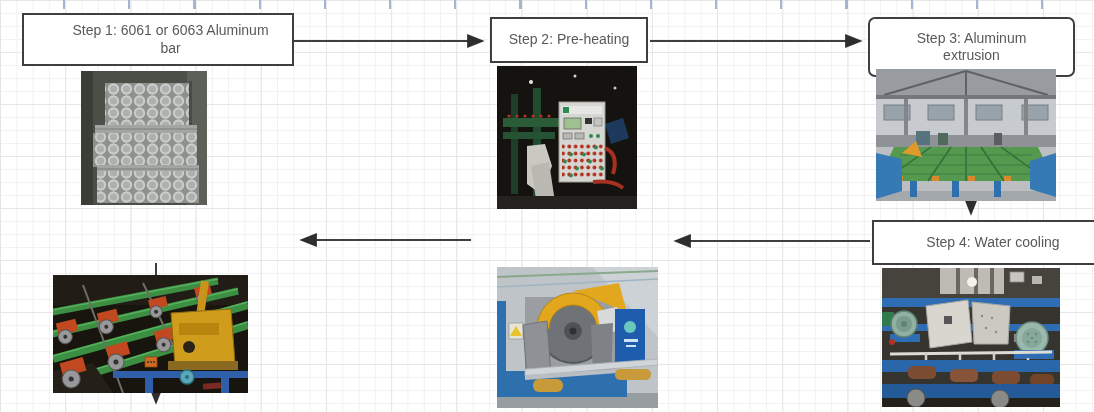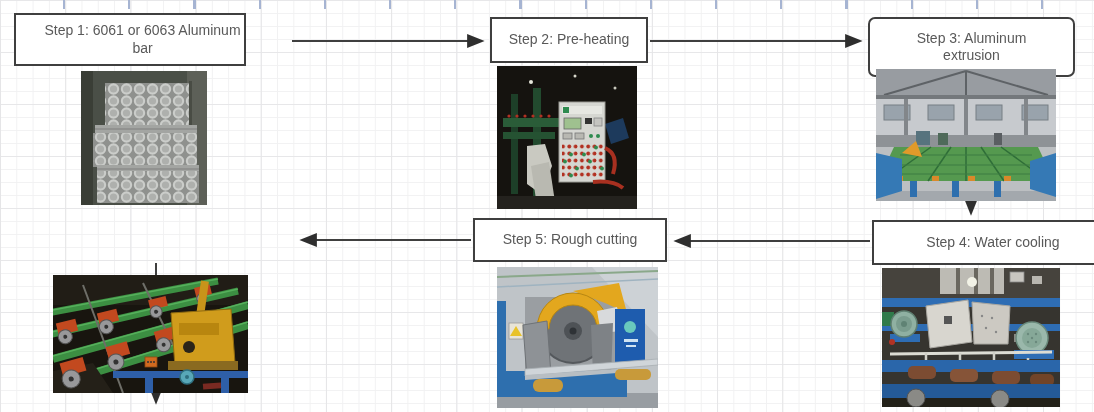--- a/index.html
+++ b/index.html
@@ -17,21 +17,21 @@
     position:absolute;top:0;left:0;width:100%;height:9px;
     background-image:repeating-linear-gradient(to right,transparent 0,transparent 63px,#a6b4d2 63px,#a6b4d2 65.2px);
     pointer-events:none;
   }
   .shape{
     position:absolute;background:#fff;border:2px solid #3f3f3f;box-sizing:border-box;
     display:flex;align-items:center;justify-content:center;text-align:center;
     color:#595959;font-size:14px;line-height:1.25;
   }
   .shape .lbl{display:block;}
-  #box1{left:14px;top:13px;width:232px;height:53px;padding-left:25px;}
+  #box1{left:22px;top:13px;width:272px;height:53px;padding-left:25px;}
   #box1 .lbl{max-width:218px;}
   #box2{left:490px;top:17px;width:158px;height:46px;}
   #box3{left:868px;top:17px;width:207px;height:60px;border-radius:7px;}
   #box3 .lbl{max-width:140px;}
   #box4{left:872px;top:220px;width:242px;height:45px;}
   #box5{left:473px;top:218px;width:194px;height:44px;}
   #box6{left:23px;top:219px;width:270px;height:43px;}
   .photo{position:absolute;}
   .photo svg{display:block;width:100%;height:100%;}
   #photo1{left:81px;top:71px;width:126px;height:134px;}
@@ -68,23 +68,20 @@
     <span class="lbl">Step 1: 6061 or 6063 Aluminum bar</span>
   </div>
   <div class="shape" id="box2">
     <span class="lbl">Step 2: Pre-heating</span>
   </div>
   <div class="shape" id="box3">
     <span class="lbl">Step 3: Aluminum extrusion</span>
   </div>
   <div class="shape" id="box4">
     <span class="lbl">Step 4: Water cooling</span>
-  </div>
-  <div class="shape" id="box5">
-    <span class="lbl">Step 5: Rough cutting</span>
   </div>
 
   <div class="photo" id="photo1">
     <svg viewBox="0 0 126 134" preserveAspectRatio="none">
       <defs>
         <pattern id="barends" width="13" height="12" patternUnits="userSpaceOnUse">
           <rect width="13" height="12" fill="#8f918e"></rect>
           <circle cx="6.5" cy="6" r="5.7" fill="#cbcdca"></circle>
           <circle cx="6.5" cy="6" r="3.6" fill="#aeb0ad"></circle>
         </pattern>

